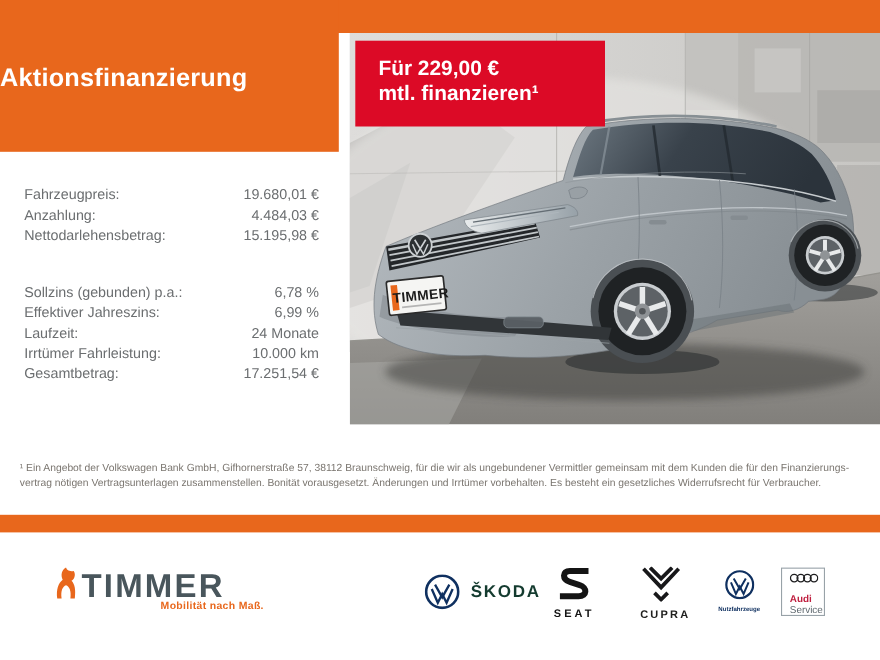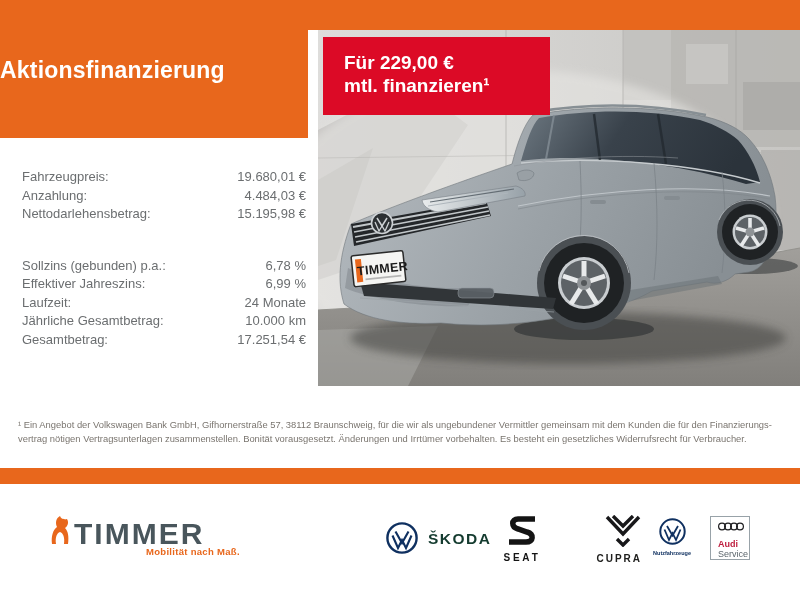--- a/index.html
+++ b/index.html
@@ -13,40 +13,40 @@
   .bottom-strip{position:absolute;left:0;top:468px;width:800px;height:16px;background:var(--orange,#E8671C);}
   
   .photo{position:absolute;left:318px;top:30px;width:482px;height:356px;}
   .photo svg{display:block;}
   
   .price-banner{position:absolute;left:323px;top:37px;width:227px;height:78px;background:var(--red,#DC0A26);
                 color:#fff;font-weight:700;font-size:19px;line-height:23px;
                 padding:14px 16px 0 21px;box-sizing:border-box;}
   
   .finance{position:absolute;left:0;top:138px;width:318px;box-sizing:border-box;
-           padding:30px 12px 0 22px;color:#6b6e70;font-size:13px;}
+           padding:30px 28px 0 22px;color:#6b6e70;font-size:13px;}
   .finance .row{display:flex;justify-content:space-between;line-height:18.5px;}
   .finance .grp2{margin-top:33px;}
   .finance .val{text-align:right;}
   
   .disclaimer{position:absolute;left:18px;top:418px;width:776px;color:#7a756f;
               font-size:9.4px;line-height:14px;}
   .disclaimer div{white-space:nowrap;}
   
   .footer{position:absolute;left:0;top:485px;width:800px;height:115px;background:#fff;}
   .timmer-icon{position:absolute;left:48px;top:29px;}
   .timmer-word{position:absolute;left:74px;top:32px;font-size:30px;font-weight:700;
                letter-spacing:2px;color:#49565c;}
   .timmer-tag{position:absolute;left:146px;top:61px;font-size:9.5px;color:var(--orange,#E8671C);
               font-weight:700;letter-spacing:.3px;}
   .brand{position:absolute;}
   .skoda{left:428px;top:45px;font-size:15.5px;font-weight:700;letter-spacing:1.5px;color:#143b2f;}
   .seat-block{left:492px;top:30px;width:60px;text-align:center;}
   .seat-word{font-size:10px;font-weight:700;letter-spacing:2.8px;color:#141414;margin-top:1px;}
-  .cupra-block{left:582px;top:30px;width:60px;text-align:right;}
+  .cupra-block{left:582px;top:30px;width:60px;text-align:left;}
   .cupra-word{font-size:10px;font-weight:700;letter-spacing:2px;color:#20201e;margin-top:2px;}
   .vwnfz-block{left:646px;top:33px;width:52px;text-align:center;}
   .vwnfz-label{font-size:5.5px;color:#0f3060;font-weight:700;margin-top:1px;}
   .audi-box{left:710px;top:31px;width:40px;height:44px;border:1px solid #98a2a8;
             box-sizing:border-box;padding:2px 0 0 7px;}
   .audi-line1{font-size:9px;font-weight:700;color:#bf1f3f;line-height:10px;margin-top:2px;}
   .audi-line2{font-size:9px;color:#5c666c;line-height:10px;}
 </style>
 </head>
 <body>
@@ -238,21 +238,21 @@
     </div>
     <div class="row">
       <span>Effektiver Jahreszins:</span>
       <span class="val">6,99 %</span>
     </div>
     <div class="row">
       <span>Laufzeit:</span>
       <span class="val">24 Monate</span>
     </div>
     <div class="row">
-      <span>Jährliche Gesamtbetrag:</span>
+      <span>Irrtümer Fahrleistung:</span>
       <span class="val">10.000 km</span>
     </div>
     <div class="row">
       <span>Gesamtbetrag:</span>
       <span class="val">17.251,54 €</span>
     </div>
   </div>
 
   <div class="disclaimer">
     <div>¹ Ein Angebot der Volkswagen Bank GmbH, Gifhornerstraße 57, 38112 Braunschweig, für die wir als ungebundener Vermittler gemeinsam mit dem Kunden die für den Finanzierungs-</div>

